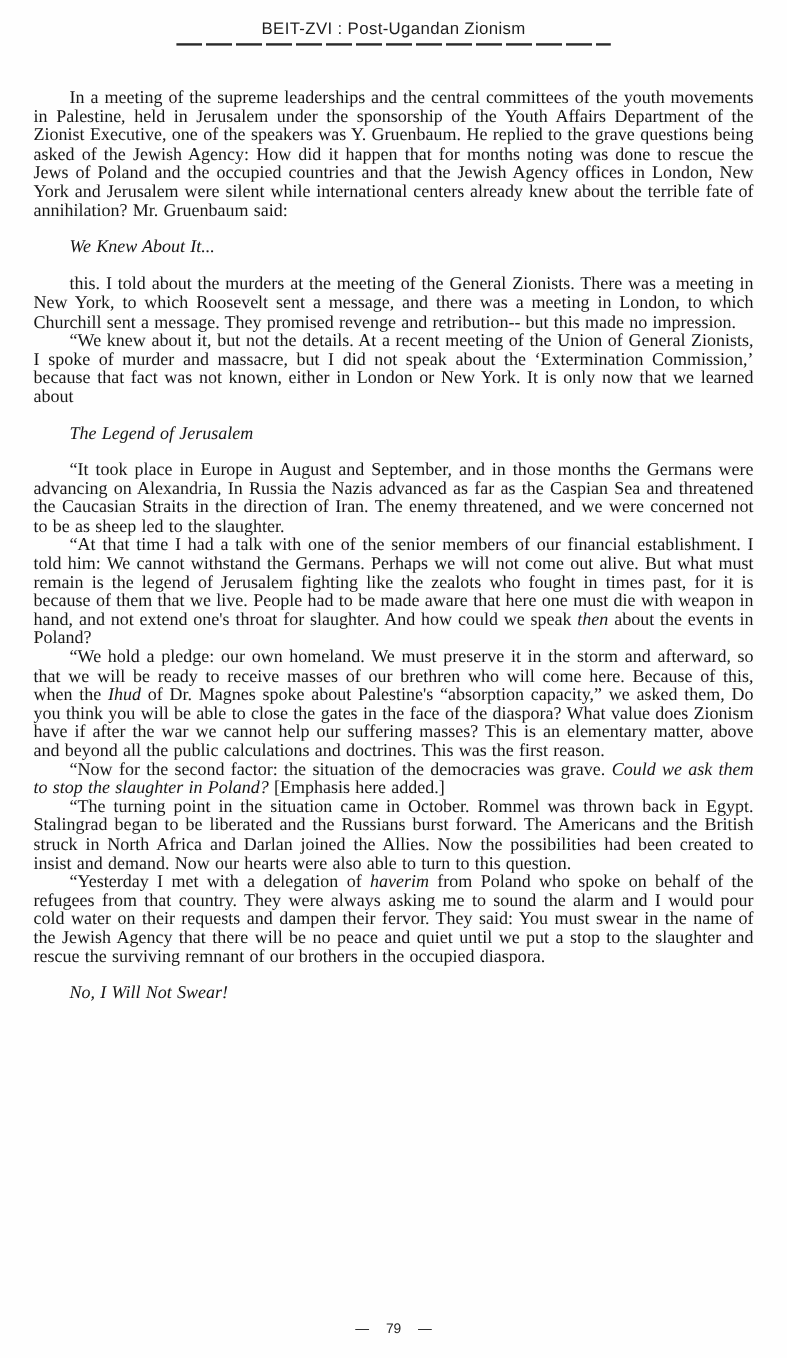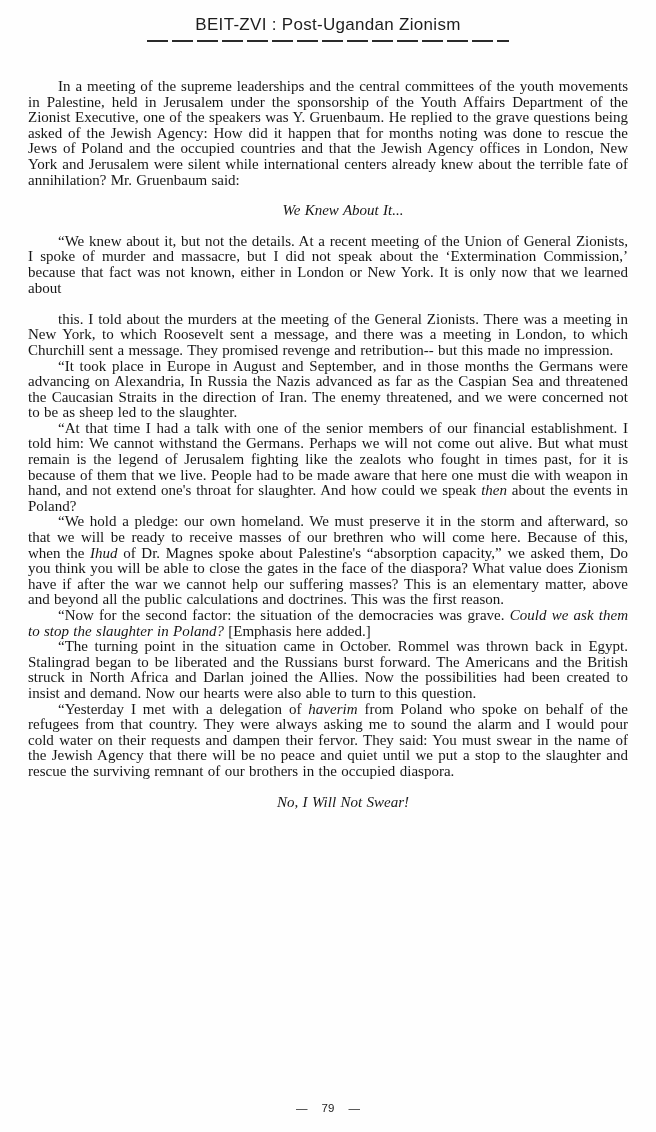--- a/index.html
+++ b/index.html
@@ -14,21 +14,21 @@
     margin: 0 auto;
     background: #fefefe;
     color: #161616;
     font-family: "Liberation Serif", serif;
     overflow: hidden;
   }
   .running-header {
     padding-top: 15px;
     text-align: center;
     font-family: "Liberation Sans", sans-serif;
-    font-size: 17px;
+    font-size: 14px;
     letter-spacing: 0.3px;
     color: #1d1d1d;
   }
   .header-rule {
     width: 362px;
     height: 2px;
     margin: 5px auto 0 auto;
     background: repeating-linear-gradient(90deg, #2a2a2a 0px, #2a2a2a 21px, transparent 21px, transparent 25px);
   }
   .body-text {
@@ -45,21 +45,21 @@
   .paragraph {
     text-indent: 30px;
   }
   .gap-before {
     margin-top: 15.6px !important;
   }
   .heading {
     margin: 15px 0 15px 0 !important;
     text-indent: 30px;
     font-style: italic;
-    text-align: center;
+    text-align: left;
   }
   .em {
     font-style: italic;
   }
   .page-footer {
     position: absolute;
     left: 0;
     right: 0;
     bottom: 18px;
     display: flex;
@@ -76,22 +76,23 @@
 
 <div class="page">
 
   <div class="running-header">BEIT-ZVI : Post-Ugandan Zionism</div>
 
   <div class="header-rule"></div>
 
   <div class="body-text">
       <p class="paragraph"><span>In a meeting of the supreme leaderships and the central committees of the youth movements in Palestine, held in Jerusalem under the sponsorship of the Youth Affairs Department of the Zionist Executive, one of the speakers was Y. Gruenbaum. He replied to the grave questions being asked of the Jewish Agency: How did it happen that for months noting was done to rescue the Jews of Poland and the occupied countries and that the Jewish Agency offices in London, New York and Jerusalem were silent while international centers already knew about the terrible fate of annihilation? Mr. Gruenbaum said:</span></p>
       <p class="heading"><span class="em">We Knew About It...</span></p>
+      <p class="paragraph gap-before"><span>this. I told about the murders at the meeting of the General Zionists. There was a meeting in New York, to which Roosevelt sent a message, and there was a meeting in London, to which Churchill sent a message. They promised revenge and retribution-- but this made no impression.</span></p>
       <p class="paragraph"><span>“We knew about it, but not the details. At a recent meeting of the Union of General Zionists, I spoke of murder and massacre, but I did not speak about the ‘Extermination Commission,’ because that fact was not known, either in London or New York. It is only now that we learned about</span></p>
-      <p class="paragraph gap-before"><span>this. I told about the murders at the meeting of the General Zionists. There was a meeting in New York, to which Roosevelt sent a message, and there was a meeting in London, to which Churchill sent a message. They promised revenge and retribution-- but this made no impression.</span></p>
+      <p class="heading"><span class="em">The Legend of Jerusalem</span></p>
       <p class="paragraph"><span>“It took place in Europe in August and September, and in those months the Germans were advancing on Alexandria, In Russia the Nazis advanced as far as the Caspian Sea and threatened the Caucasian Straits in the direction of Iran. The enemy threatened, and we were concerned not to be as sheep led to the slaughter.</span></p>
       <p class="paragraph"><span>“At that time I had a talk with one of the senior members of our financial establishment. I told him: We cannot withstand the Germans. Perhaps we will not come out alive. But what must remain is the legend of Jerusalem fighting like the zealots who fought in times past, for it is because of them that we live. People had to be made aware that here one must die with weapon in hand, and not extend one's throat for slaughter. And how could we speak </span><span class="em">then</span><span> about the events in Poland?</span></p>
       <p class="paragraph"><span>“We hold a pledge: our own homeland. We must preserve it in the storm and afterward, so that we will be ready to receive masses of our brethren who will come here. Because of this, when the </span><span class="em">Ihud</span><span> of Dr. Magnes spoke about Palestine's “absorption capacity,” we asked them, Do you think you will be able to close the gates in the face of the diaspora? What value does Zionism have if after the war we cannot help our suffering masses? This is an elementary matter, above and beyond all the public calculations and doctrines. This was the first reason.</span></p>
       <p class="paragraph"><span>“Now for the second factor: the situation of the democracies was grave. </span><span class="em">Could we ask them to stop the slaughter in Poland?</span><span> [Emphasis here added.]</span></p>
       <p class="paragraph"><span>“The turning point in the situation came in October. Rommel was thrown back in Egypt. Stalingrad began to be liberated and the Russians burst forward. The Americans and the British struck in North Africa and Darlan joined the Allies. Now the possibilities had been created to insist and demand. Now our hearts were also able to turn to this question.</span></p>
       <p class="paragraph"><span>“Yesterday I met with a delegation of </span><span class="em">haverim</span><span> from Poland who spoke on behalf of the refugees from that country. They were always asking me to sound the alarm and I would pour cold water on their requests and dampen their fervor. They said: You must swear in the name of the Jewish Agency that there will be no peace and quiet until we put a stop to the slaughter and rescue the surviving remnant of our brothers in the occupied diaspora.</span></p>
       <p class="heading"><span class="em">No, I Will Not Swear!</span></p>
     </div>
 
   <div class="page-footer">

